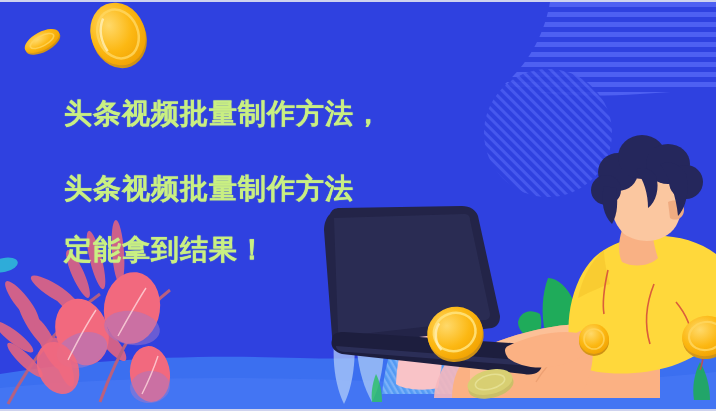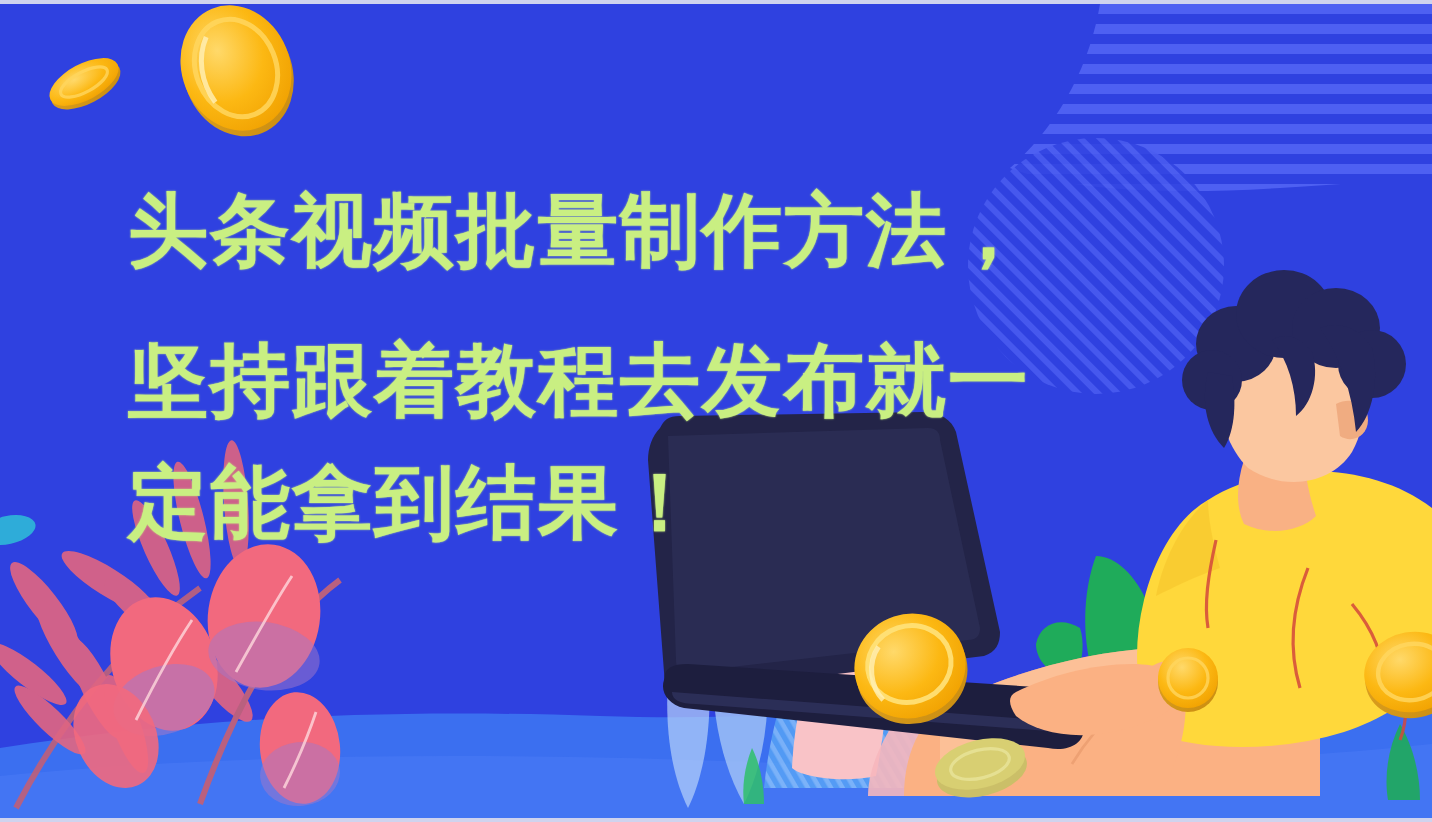--- a/index.html
+++ b/index.html
@@ -22,22 +22,22 @@
   
   #title-block{
     position:absolute;
     left:64px;
     top:86px;
     width:530px;
     z-index:40;
     pointer-events:none;
   }
   .tline{
-    font-family:Liberation Sans, sans-serif;
-    font-size:40px;
+    font-family:Liberation Mono, monospace;
+    font-size:28px;
     font-weight:700;
     line-height:56px;
     letter-spacing:1px;
     color:#c9ef82;
     white-space:nowrap;
     margin:0;
     text-shadow:0 0 1px #c9ef82;
   }
   .tline.l2{margin-top:19px;}
   .tline.l3{margin-top:5px;}
@@ -286,17 +286,17 @@
       <g transform="translate(706,334) rotate(-10)">
         <ellipse cx="0" cy="3" rx="24" ry="20" fill="url(#coinEdge)"></ellipse>
         <ellipse cx="0" cy="0" rx="24" ry="20" fill="url(#coinG)"></ellipse>
         <ellipse cx="0" cy="0" rx="17" ry="14" fill="none" stroke="#ffd65e" stroke-width="2.2" opacity="0.85"></ellipse>
       </g>
     </svg>
   </div>
 
   <div id="title-block">
     <div class="tline l1">头条视频批量制作方法，</div>
-    <div class="tline l2">坚持跟着教程去发布就一</div>
+    <div class="tline l2">头条视频批量制作方法</div>
     <div class="tline l3">定能拿到结果！</div>
   </div>
 
 </div>
 
 </body></html>

